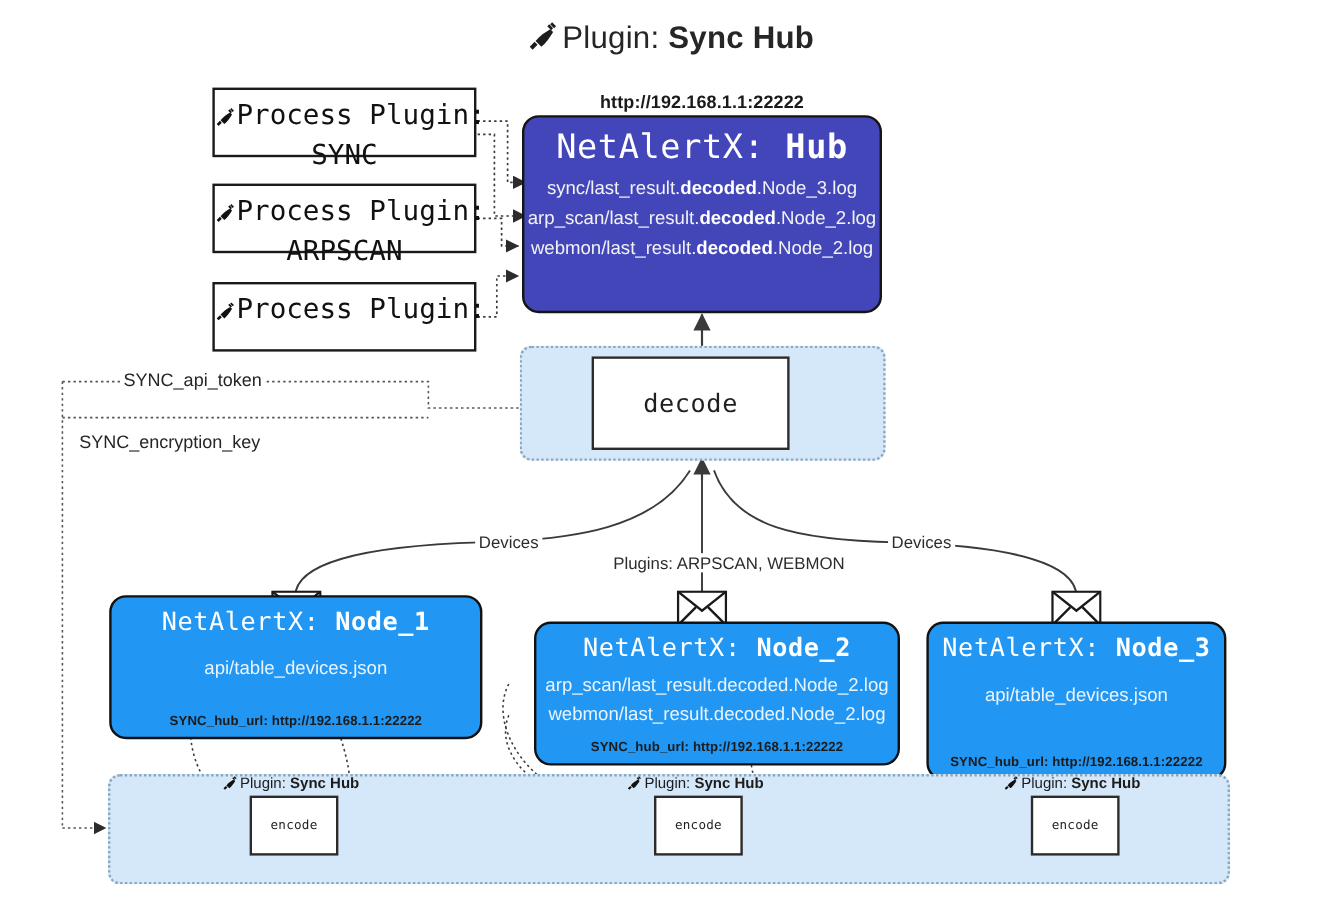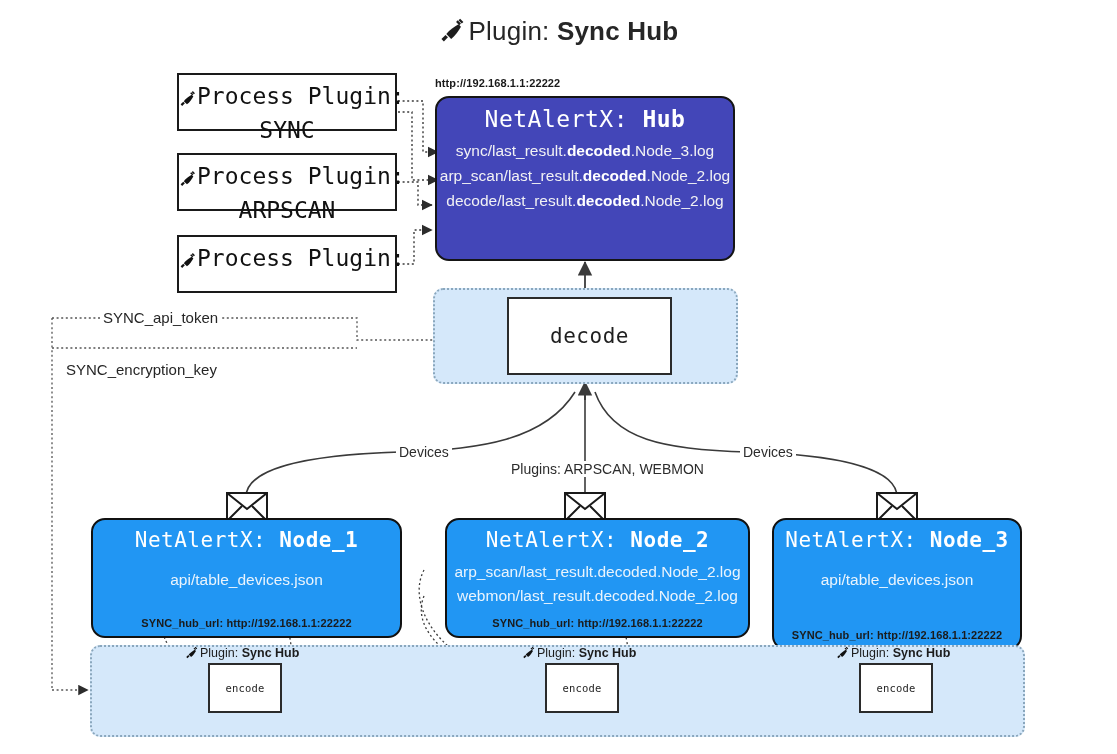--- a/index.html
+++ b/index.html
@@ -66,36 +66,37 @@
   .proc-box .l1 { white-space: nowrap; }
   .proc-box .l1 .plug {
     display: inline-block;
     vertical-align: -3px;
     margin-right: 1px;
   }
   .proc-box .l2 { white-space: nowrap; }
 
   
   #hub-url {
-    font-size: 11px;
+    font-size: 15px;
     font-weight: bold;
     color: #1a1a1a;
+    text-align: center;
     letter-spacing: 0.1px;
   }
   #hub-box {
     background: #4346b8;
     border: 2px solid #151515;
     border-radius: 14px;
     box-sizing: border-box;
     color: #ffffff;
     padding-top: 8px;
   }
   #hub-box .hub-title {
     font-family: "DejaVu Sans Mono", "Liberation Mono", monospace;
-    font-size: 23px;
+    font-size: 28px;
     text-align: center;
     color: #ffffff;
     margin-bottom: 6px;
     letter-spacing: 0.5px;
   }
   #hub-box .hub-title b { font-weight: bold; }
   #hub-box .hub-line {
     font-size: 15.5px;
     color: #f2f2f4;
     text-align: center;
@@ -297,25 +298,25 @@
       </span><span>Process Plugin:</span>
     </div>
   </div>
 
   <div class="node" id="hub-url" style="left:435px; top:77px; width:300px;">http://192.168.1.1:22222</div>
 
   <div class="node" id="hub-box" style="left:435px; top:96px; width:300px; height:165px;">
     <div class="hub-title"><span>NetAlertX: </span><b>Hub</b></div>
     <div class="hub-line"><span>sync/last_result.</span><b>decoded</b><span>.Node_3.log</span></div>
     <div class="hub-line"><span>arp_scan/last_result.</span><b>decoded</b><span>.Node_2.log</span></div>
-    <div class="hub-line"><span>decode/last_result.</span><b>decoded</b><span>.Node_2.log</span></div>
+    <div class="hub-line"><span>webmon/last_result.</span><b>decoded</b><span>.Node_2.log</span></div>
   </div>
 
   <div class="node dashed-panel" style="left:433px; top:288px; width:305px; height:96px;"></div>
-  <div class="node plain-box" id="decode-box" style="left:507px; top:297px; width:165px; height:78px;">decode</div>
+  <div class="node plain-box" id="decode-box" style="left:493px; top:297px; width:165px; height:78px;">decode</div>
 
   <div class="key-label" style="left:100px; top:317px; transform:translateY(-50%);">SYNC_api_token</div>
   <div class="key-label" style="left:63px; top:369px; transform:translateY(-50%);">SYNC_encryption_key</div>
 
   <div class="edge-label" style="left:396px; top:452px; transform:translateY(-50%);">Devices</div>
   <div class="edge-label" style="left:508px; top:469px; transform:translateY(-50%);">Plugins: ARPSCAN, WEBMON</div>
   <div class="edge-label" style="left:740px; top:452px; transform:translateY(-50%);">Devices</div>
 
   <div class="node" style="left:226px; top:492px; width:42px; height:30px;">
     <svg width="42" height="30" viewBox="0 0 42 30">
@@ -332,21 +333,21 @@
     </svg>
   </div>
   <div class="node" style="left:876px; top:492px; width:42px; height:30px;">
     <svg width="42" height="30" viewBox="0 0 42 30">
       <rect x="1" y="1" width="40" height="28" fill="#ffffff" stroke="#1a1a1a" stroke-width="2"></rect>
       <path d="M1,1 L21,17 L41,1" fill="none" stroke="#1a1a1a" stroke-width="2"></path>
       <path d="M1,29 L16,14 M41,29 L26,14" fill="none" stroke="#1a1a1a" stroke-width="2"></path>
     </svg>
   </div>
 
-  <div class="node node-box" style="left:91px; top:518px; width:311px; height:120px;">
+  <div class="node node-box" style="left:91px; top:496px; width:311px; height:120px;">
     <div class="n-title"><span>NetAlertX: </span><b>Node_1</b></div>
     <div class="n-line" style="margin-top:16px;">api/table_devices.json</div>
     <div class="n-foot">SYNC_hub_url: http://192.168.1.1:22222</div>
   </div>
 
   <div class="node node-box" style="left:433px; top:518px; width:305px; height:120px;margin-left:12px;">
     <div class="n-title"><span>NetAlertX: </span><b>Node_2</b></div>
     <div class="n-line" style="margin-top:8px;">arp_scan/last_result.decoded.Node_2.log</div>
     <div class="n-line">webmon/last_result.decoded.Node_2.log</div>
     <div class="n-foot">SYNC_hub_url: http://192.168.1.1:22222</div>

